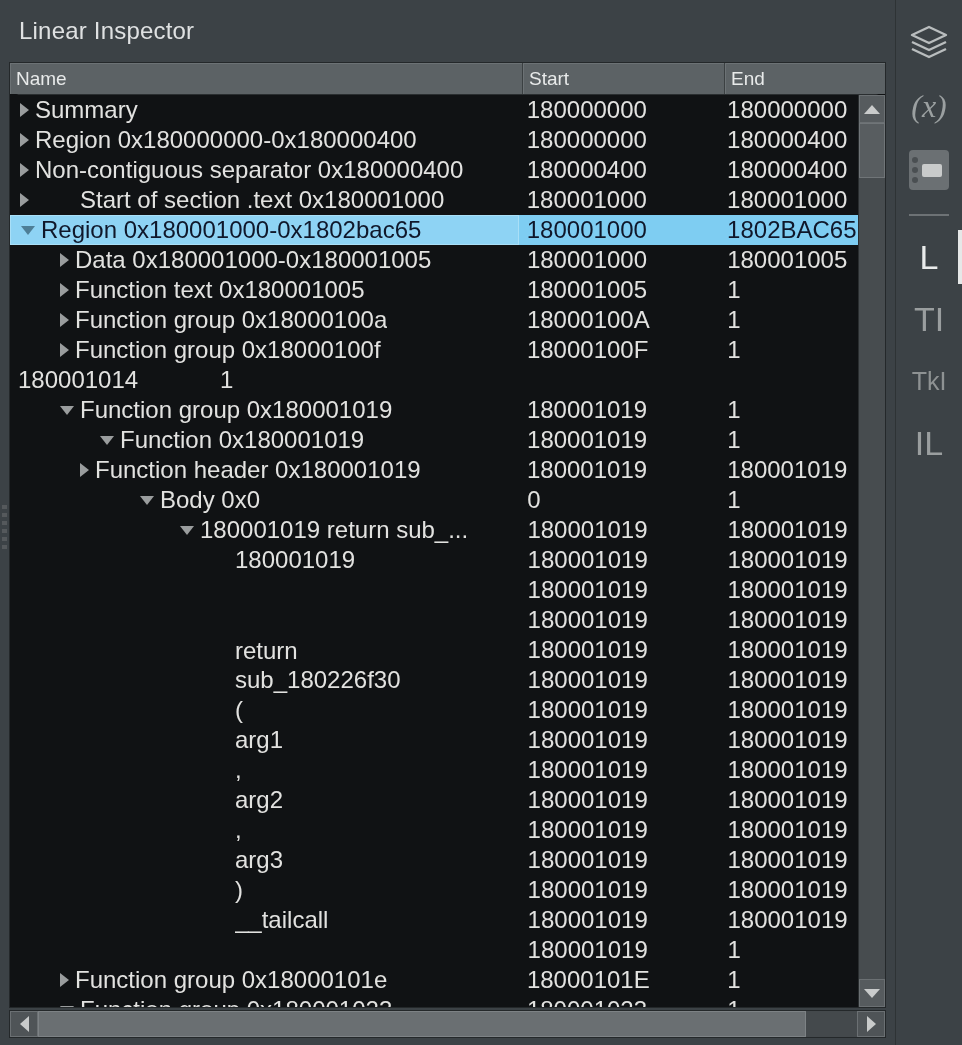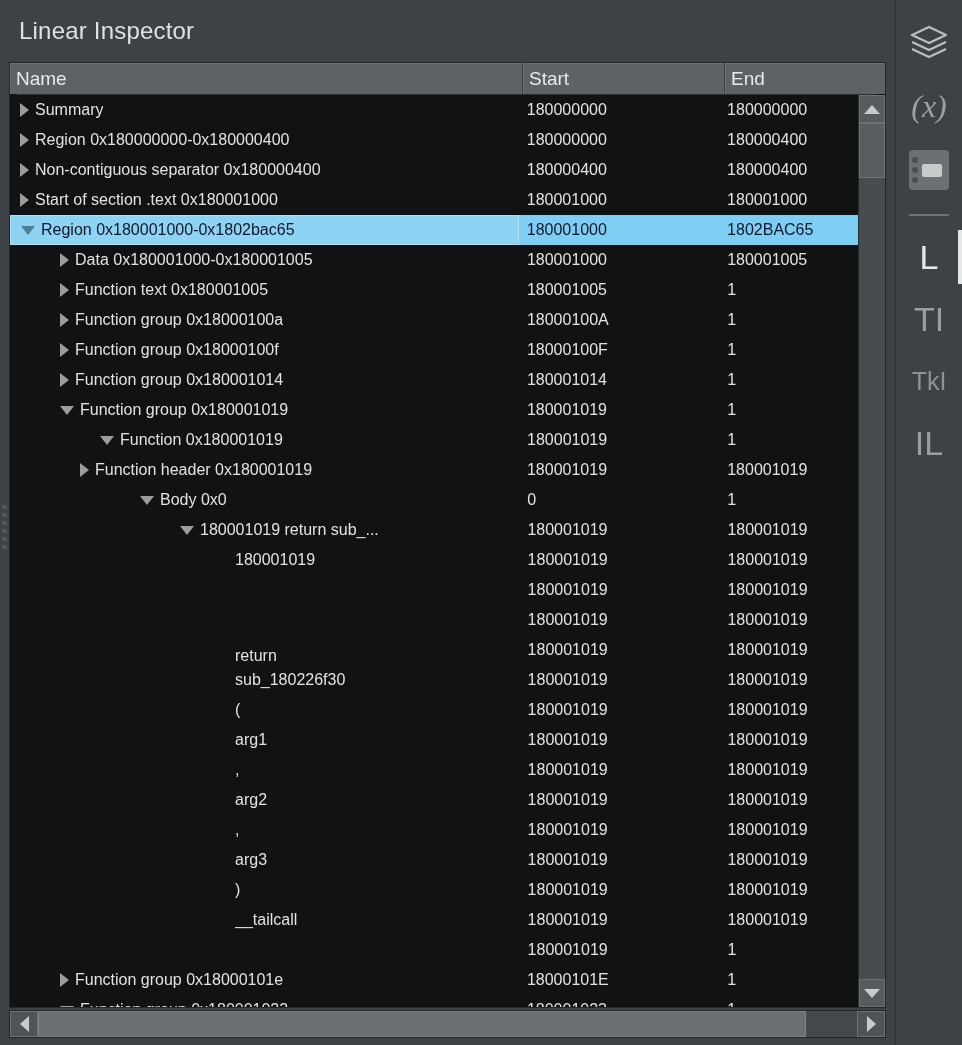--- a/index.html
+++ b/index.html
@@ -96,21 +96,21 @@
     position: relative;
     flex: 1 1 auto;
     background: #101214;
     overflow: hidden;
   }
   .row {
     display: flex;
     height: 30px;
     align-items: center;
     color: #e2e2e0;
-    font-size: 16px;
+    font-size: 24px;
     white-space: nowrap;
   }
   .row.selected { background: #7ecdf2; color: #0f172a; }
   .cell-name {
     width: 513px; height: 30px;
     display: flex; align-items: center;
     overflow: hidden;
   }
   .row.selected .cell-name {
     background: #8ed3f4;
@@ -316,21 +316,21 @@
             </div>
             <div class="row">
               <div class="cell-name" style="padding-left: 8px;">
                 <span class="twisty closed"></span>
                 <span class="label">Non-contiguous separator 0x180000400</span>
               </div>
               <div class="cell-start">180000400</div>
               <div class="cell-end">180000400</div>
             </div>
             <div class="row">
-              <div class="cell-name" style="padding-left: 8px;">
+              <div class="cell-name" style="padding-left: 8px; gap: 45px;">
                 <span class="twisty closed"></span>
                 <span class="label">Start of section .text 0x180001000</span>
               </div>
               <div class="cell-start">180001000</div>
               <div class="cell-end">180001000</div>
             </div>
             <div class="row selected">
               <div class="cell-name" style="padding-left: 8px;">
                 <span class="twisty open"></span>
                 <span class="label">Region 0x180001000-0x1802bac65</span>
@@ -364,24 +364,20 @@
             </div>
             <div class="row">
               <div class="cell-name" style="padding-left: 48px;">
                 <span class="twisty closed"></span>
                 <span class="label">Function group 0x18000100f</span>
               </div>
               <div class="cell-start">18000100F</div>
               <div class="cell-end">1</div>
             </div>
             <div class="row">
-              <div class="cell-name" style="padding-left: 48px;">
-                <span class="twisty closed"></span>
-                <span class="label">Function group 0x180001014</span>
-              </div>
               <div class="cell-start">180001014</div>
               <div class="cell-end">1</div>
             </div>
             <div class="row">
               <div class="cell-name" style="padding-left: 48px;">
                 <span class="twisty open"></span>
                 <span class="label">Function group 0x180001019</span>
               </div>
               <div class="cell-start">180001019</div>
               <div class="cell-end">1</div>

